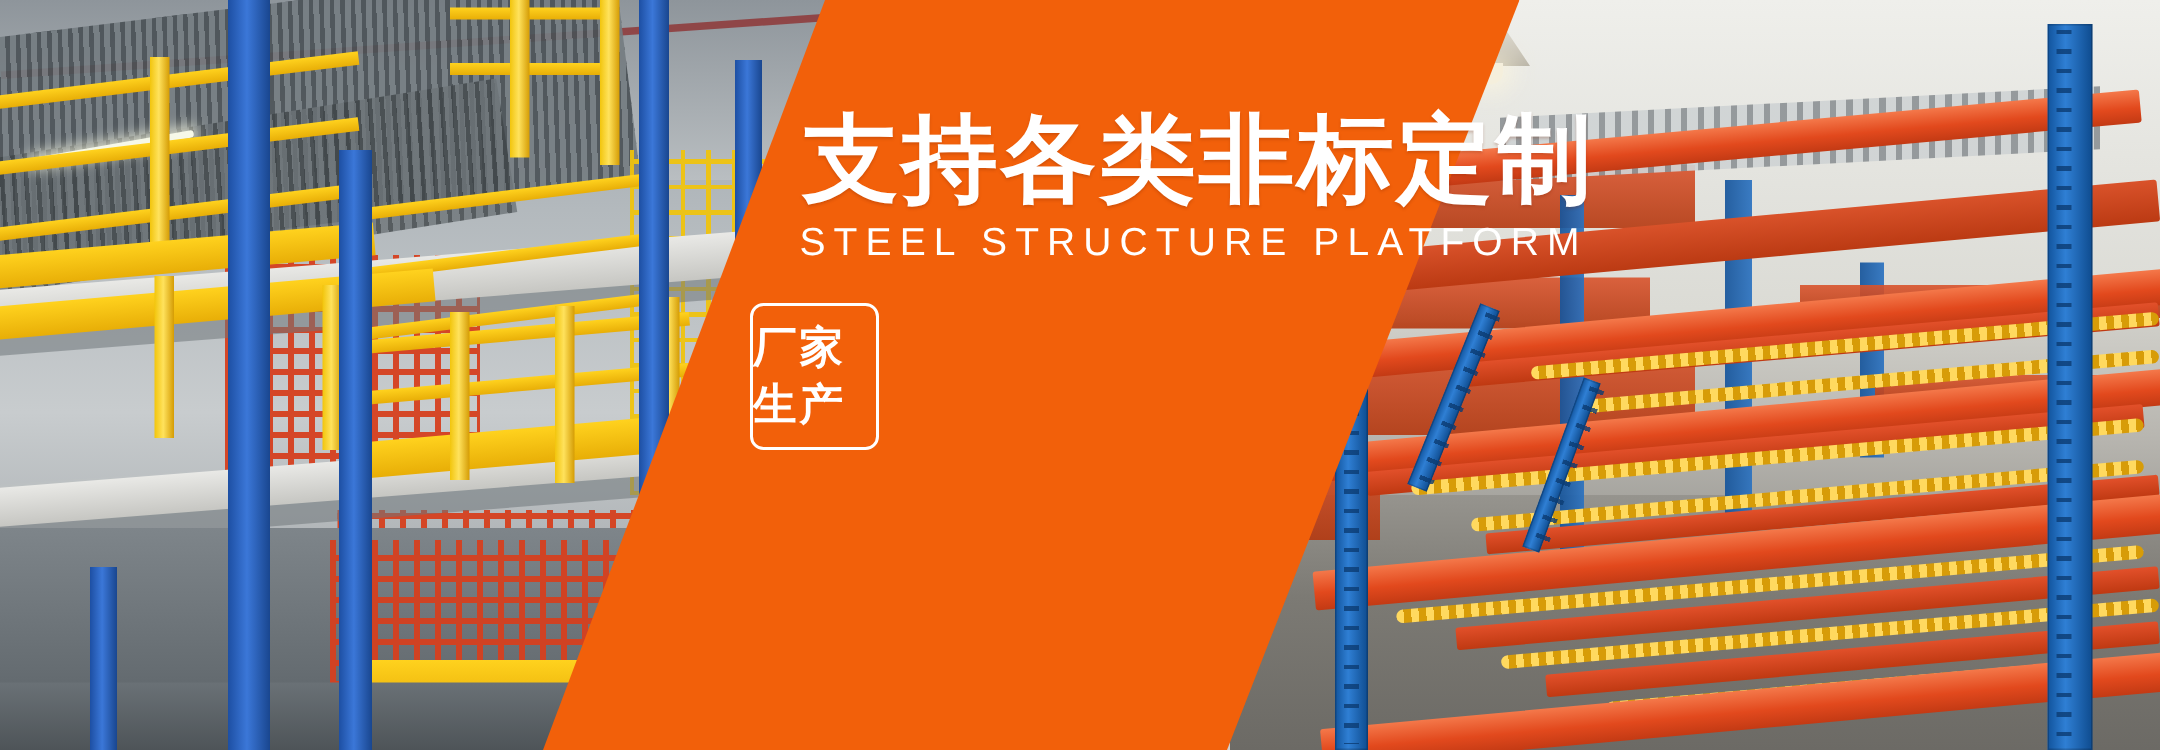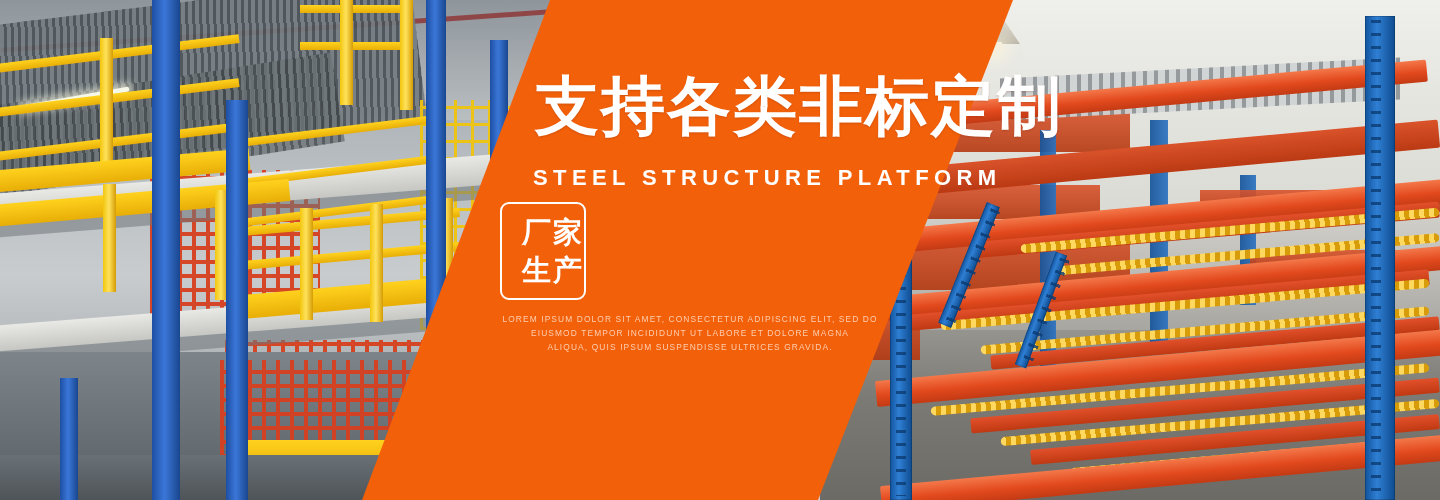--- a/index.html
+++ b/index.html
@@ -82,26 +82,26 @@
   
   .panel { position:absolute; left:0; top:0; width:1440px; height:500px;
     clip-path:polygon(550px 0, 1013px 0, 818px 500px, 362px 500px); }
   .panel-bg { position:absolute; inset:0; }
 
   .content { position:absolute; left:0; top:0; width:1440px; height:500px; }
 
   .title { position:absolute; left:535px; top:74px; font-size:64px; font-weight:700;
     color:#ffffff; letter-spacing:2px; line-height:1; white-space:nowrap;
     text-shadow:0 1px 2px rgba(120,35,0,.25); }
-  .subtitle { position:absolute; left:533px; top:146px; font-size:22px; font-weight:700;
-    color:#ffffff; letter-spacing:5.4px; white-space:nowrap;margin-top:19px; }
+  .subtitle { position:absolute; left:533px; top:146px; font-size:26px; font-weight:400;
+    color:#ffffff; letter-spacing:5.4px; white-space:nowrap; }
 
   .tags { position:absolute; left:500px; top:202px; display:flex; gap:20px; }
   .tag { width:86px; height:98px; border:2px solid #ffffff; border-radius:9px;
-    display:flex; flex-direction:column; align-items:flex-end; justify-content:center;
+    display:flex; flex-direction:column; align-items:flex-start; justify-content:center;
     color:#fff; font-size:29px; font-weight:700; line-height:1.32; letter-spacing:2px; }
   .tag span { display:block; }
 
   .lorem { position:absolute; left:490px; top:312px; width:400px; text-align:center;
     color:#ffd7bd; font-size:8.4px; letter-spacing:1.12px; line-height:14px; opacity:.93; }
 
   .cta { position:absolute; left:566px; top:433px; width:152px; height:43px;
     background:#fbfaf6; display:flex; align-items:center; justify-content:center;
     color:#f2650f; font-size:17px; font-weight:700; letter-spacing:1px; cursor:pointer; }
   .cta .arrows { font-size:16px; font-weight:700; letter-spacing:-1px; margin-left:1px; }
@@ -231,21 +231,16 @@
     <div class="title">支持各类非标定制</div>
     <div class="subtitle">STEEL STRUCTURE PLATFORM</div>
 
     <div class="tags">
       <div class="tag">
         <span>厂家</span>
         <span>生产</span>
       </div>
     </div>
 
-    <div class="lorem">
-      <div>LOREM IPSUM DOLOR SIT AMET, CONSECTETUR ADIPISCING ELIT, SED DO</div>
-      <div>EIUSMOD TEMPOR INCIDIDUNT UT LABORE ET DOLORE MAGNA</div>
-      <div>ALIQUA, QUIS IPSUM SUSPENDISSE ULTRICES GRAVIDA.</div>
-    </div>
 
 
   </div>
 </div>
 
 </body></html>

